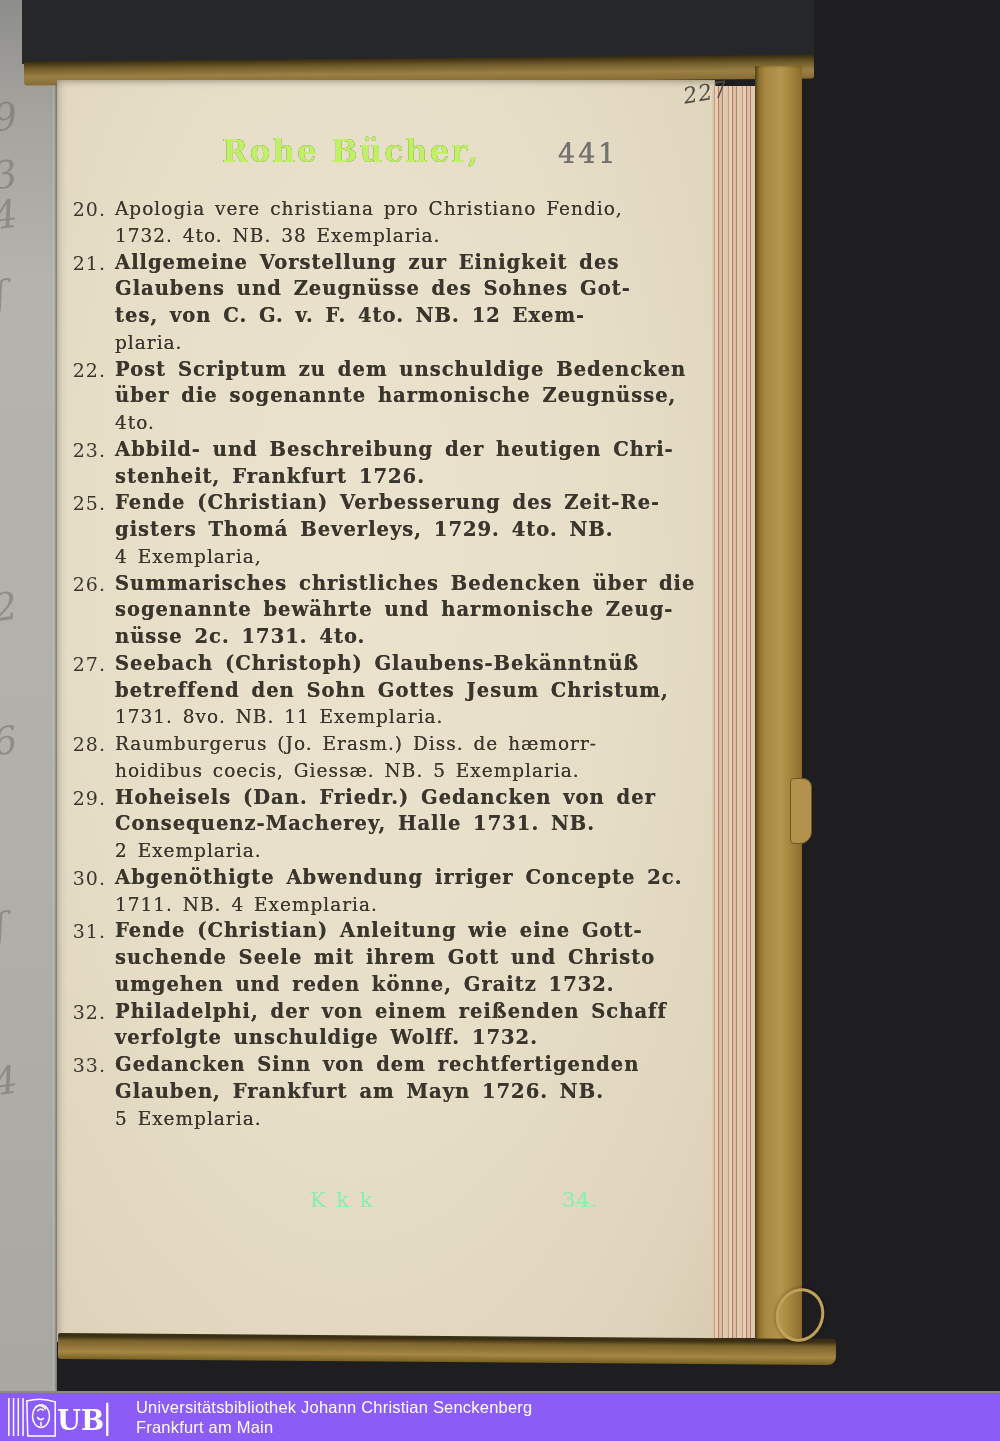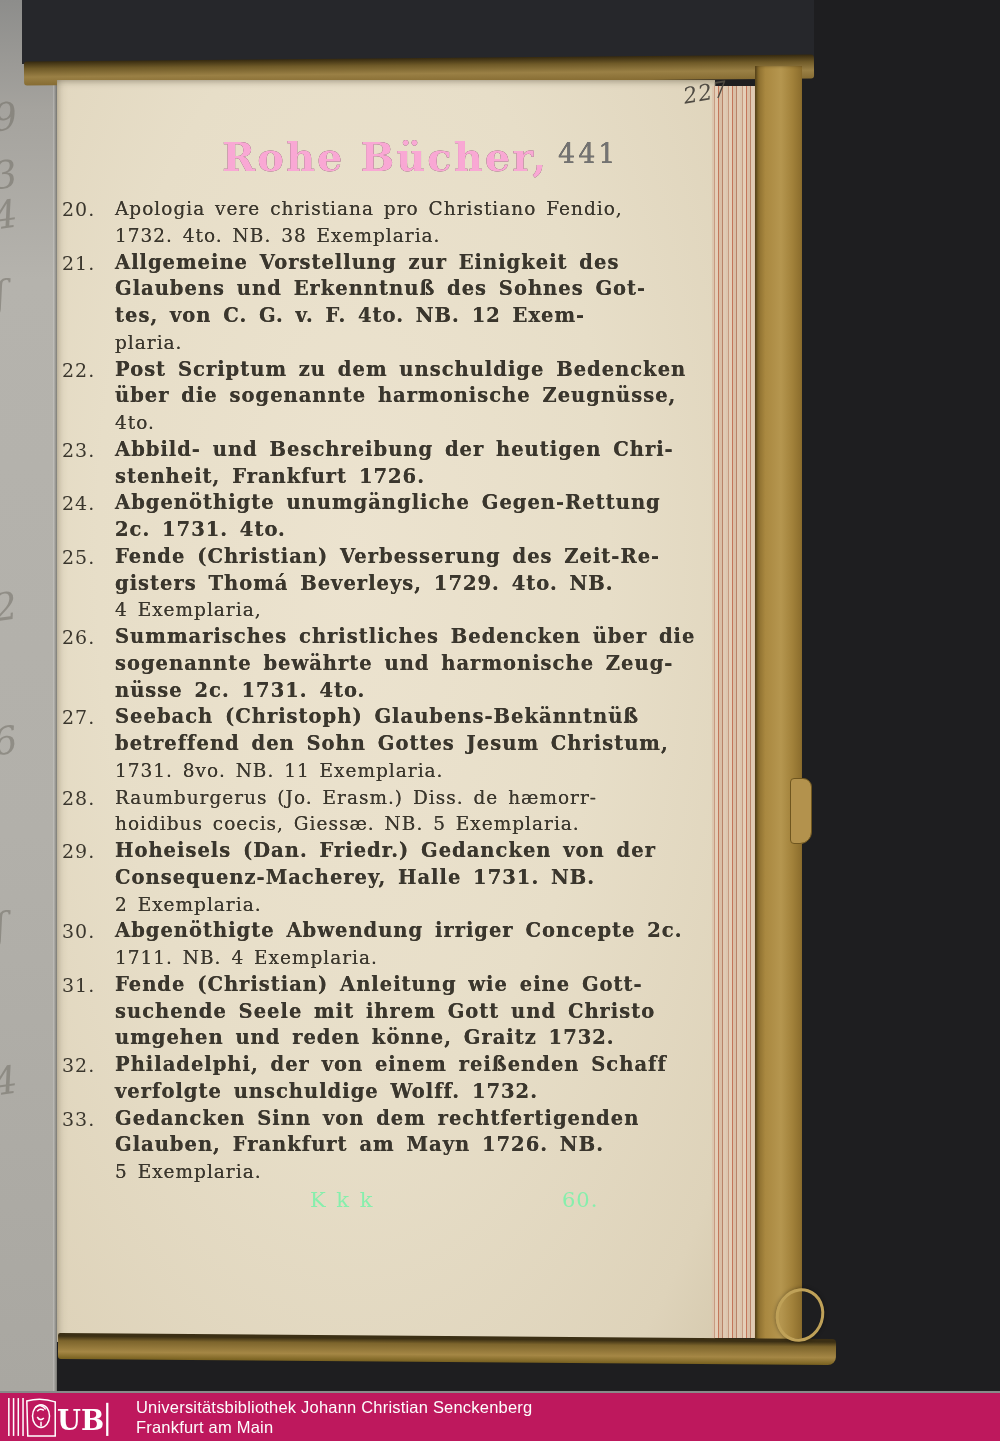--- a/index.html
+++ b/index.html
@@ -33,40 +33,40 @@
     background:linear-gradient(180deg,#3b2f14 0 3px,#7c642c 30%,#a58745 72%,#77601f 100%);
     transform:rotate(0.45deg);border-radius:2px 4px 8px 3px;}
   .curl{position:absolute;left:776px;top:1288px;width:42px;height:48px;border:3px solid #bfa158;
     border-radius:50%;transform:rotate(18deg);box-shadow:0 0 4px rgba(0,0,0,.4);}
 
   
   .folio-hand{position:absolute;left:683px;top:80px;font-size:22px;color:#4f4b43;
     font-style:italic;transform:rotate(-10deg);letter-spacing:1px;}
 
   
-  .page-title{position:absolute;left:222px;top:133px;font-size:40px;font-weight:700;
-    color:#f9a8d4;letter-spacing:2px;text-shadow:0 0 .6px rgba(50,45,35,.9);}
+  .page-title{position:absolute;left:222px;top:133px;font-size:31px;font-weight:700;
+    color:#bef264;letter-spacing:2px;text-shadow:0 0 .6px rgba(50,45,35,.9);}
   .page-num{position:absolute;left:558px;top:138px;font-size:27px;color:#737373;
     letter-spacing:3px;text-shadow:0 0 .6px rgba(50,45,35,.9);}
 
   .entries{position:absolute;left:62px;top:196px;width:645px;color:#3a362d;}
   .entry{position:relative;padding-left:53px;}
-  .entry .num{position:absolute;left:0;top:2px;width:44px;
+  .entry .num{position:absolute;left:0;top:2px;width:44px;text-align:right;
     font-size:19px;letter-spacing:1px;}
   .line{height:26.75px;line-height:26.75px;white-space:nowrap;
     text-shadow:0 0 .5px rgba(55,50,40,.85);}
   .fraktur{font-weight:700;font-size:19.5px;letter-spacing:1px;word-spacing:4px;}
   .antiqua{font-weight:400;font-size:18.5px;letter-spacing:1px;word-spacing:3px;}
 
   .sig-row{position:absolute;left:62px;top:1188px;width:645px;height:30px;color:#86efac;}
   .sig{position:absolute;left:248px;font-size:21px;letter-spacing:2px;}
   .catch{position:absolute;left:500px;font-size:21px;letter-spacing:1px;}
 
   
-  .footer{position:absolute;left:0;top:1391px;width:1000px;height:50px;background:#be185d;
+  .footer{position:absolute;left:0;top:1391px;width:1000px;height:50px;background:#8b5cf6;
     border-top:2px solid #898989;box-sizing:border-box;display:flex;align-items:center;}
   .ub-logo{width:106px;height:42px;margin-left:6px;flex:0 0 auto;}
   .footer-text{margin-left:24px;color:#fdfdfd;font-family:"Liberation Sans",sans-serif;
     font-size:16.5px;line-height:20px;letter-spacing:.2px;}
 </style>
 </head>
 <body>
 
 <div class="canvas">
 
@@ -97,41 +97,36 @@
 
   <div class="entries" id="entries">
       <div class="entry">
         <span class="num">20.</span>
         <div class="line antiqua">Apologia vere christiana pro Christiano Fendio,</div>
         <div class="line antiqua">1732. 4to. NB. 38  Exemplaria.</div>
       </div>
       <div class="entry">
         <span class="num">21.</span>
         <div class="line fraktur">Allgemeine Vorstellung zur Einigkeit des</div>
-        <div class="line fraktur">Glaubens und Erkenntnuß des Sohnes Got-</div>
+        <div class="line fraktur">Glaubens und Zeugnüsse des Sohnes Got-</div>
         <div class="line fraktur">tes, von C. G. v. F. 4to.  NB. 12 Exem-</div>
         <div class="line antiqua">plaria.</div>
       </div>
       <div class="entry">
         <span class="num">22.</span>
         <div class="line fraktur">Post Scriptum zu dem unschuldige Bedencken</div>
         <div class="line fraktur">über die sogenannte harmonische Zeugnüsse,</div>
         <div class="line antiqua">4to.</div>
       </div>
       <div class="entry">
         <span class="num">23.</span>
         <div class="line fraktur">Abbild- und Beschreibung der heutigen Chri-</div>
         <div class="line fraktur">stenheit, Frankfurt 1726.</div>
       </div>
       <div class="entry">
-        <span class="num">24.</span>
-        <div class="line fraktur">Abgenöthigte unumgängliche Gegen-Rettung</div>
-        <div class="line fraktur">2c. 1731. 4to.</div>
-      </div>
-      <div class="entry">
         <span class="num">25.</span>
         <div class="line fraktur">Fende (Christian) Verbesserung des Zeit-Re-</div>
         <div class="line fraktur">gisters Thomá Beverleys, 1729. 4to.  NB.</div>
         <div class="line antiqua">4 Exemplaria,</div>
       </div>
       <div class="entry">
         <span class="num">26.</span>
         <div class="line fraktur">Summarisches christliches Bedencken über die</div>
         <div class="line fraktur">sogenannte bewährte und harmonische Zeug-</div>
         <div class="line fraktur">nüsse 2c. 1731. 4to.</div>
@@ -172,21 +167,21 @@
       <div class="entry">
         <span class="num">33.</span>
         <div class="line fraktur">Gedancken Sinn von dem rechtfertigenden</div>
         <div class="line fraktur">Glauben, Frankfurt am Mayn 1726.  NB.</div>
         <div class="line antiqua">5 Exemplaria.</div>
       </div>
     </div>
 
   <div class="sig-row">
     <span class="sig">K k k</span>
-    <span class="catch">60.</span>
+    <span class="catch">34.</span>
   </div>
 
   <div class="footer">
     <svg class="ub-logo" viewBox="0 0 112 44">
       <g stroke="#ffffff" fill="none" stroke-width="1.6">
         <line x1="3" y1="2" x2="3" y2="42"></line>
         <line x1="8" y1="2" x2="8" y2="42"></line>
         <line x1="13" y1="2" x2="13" y2="42"></line>
         <line x1="18" y1="2" x2="18" y2="42"></line>
         <path d="M23,42 L22,5 Q37,1 52,6 L52,42 Z"></path>

